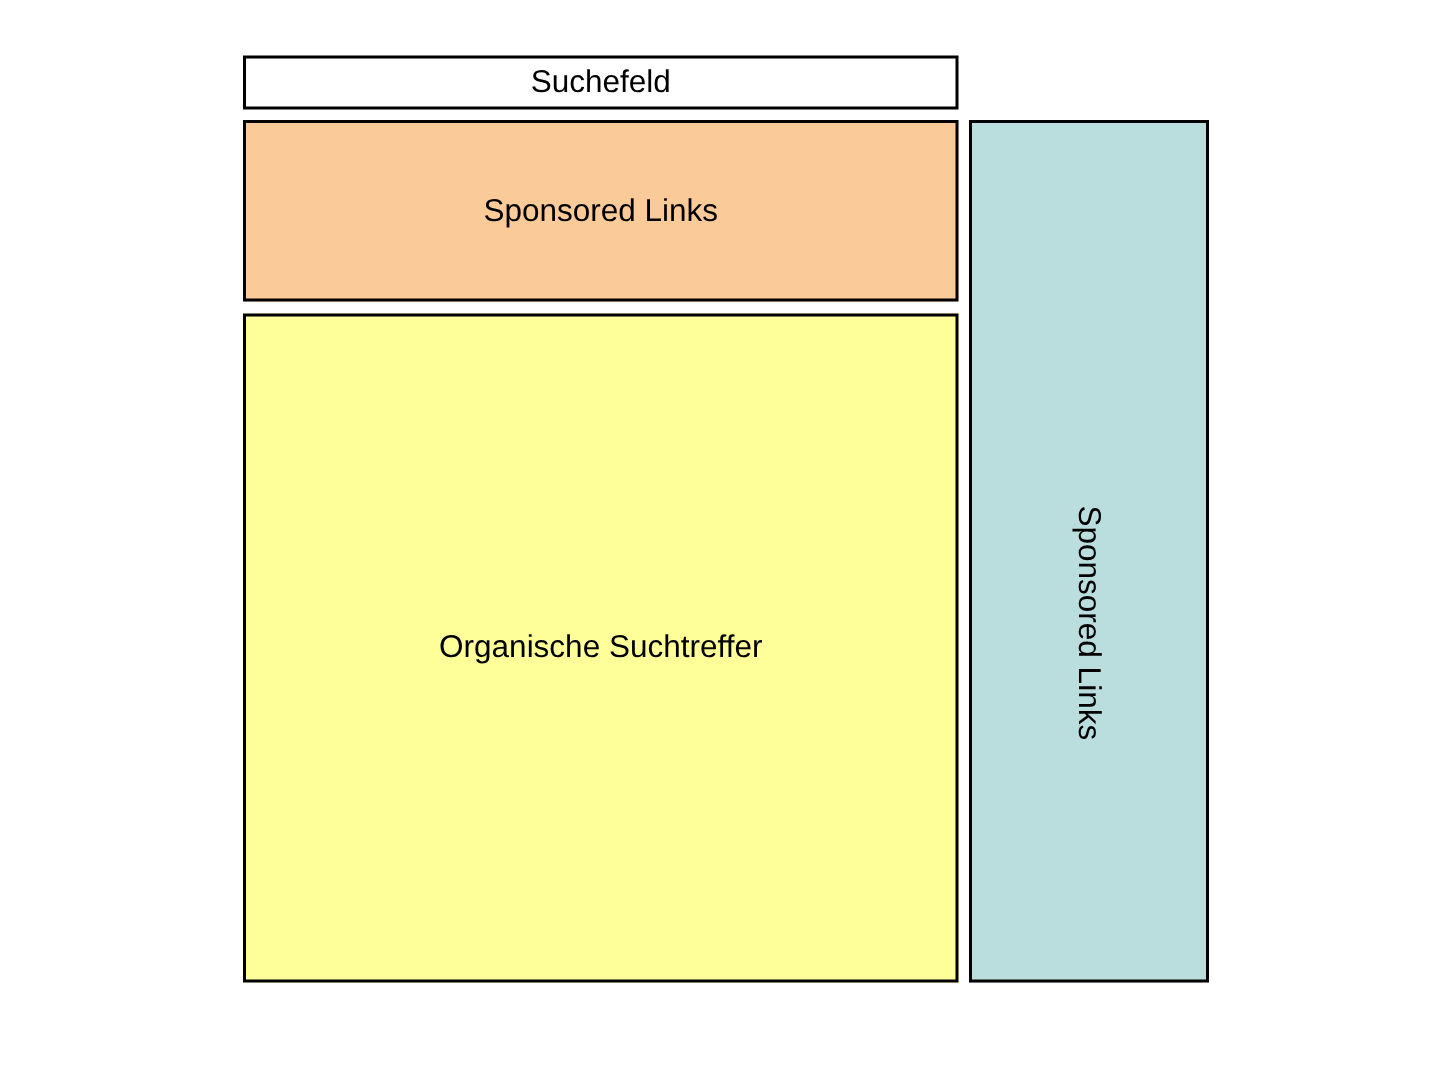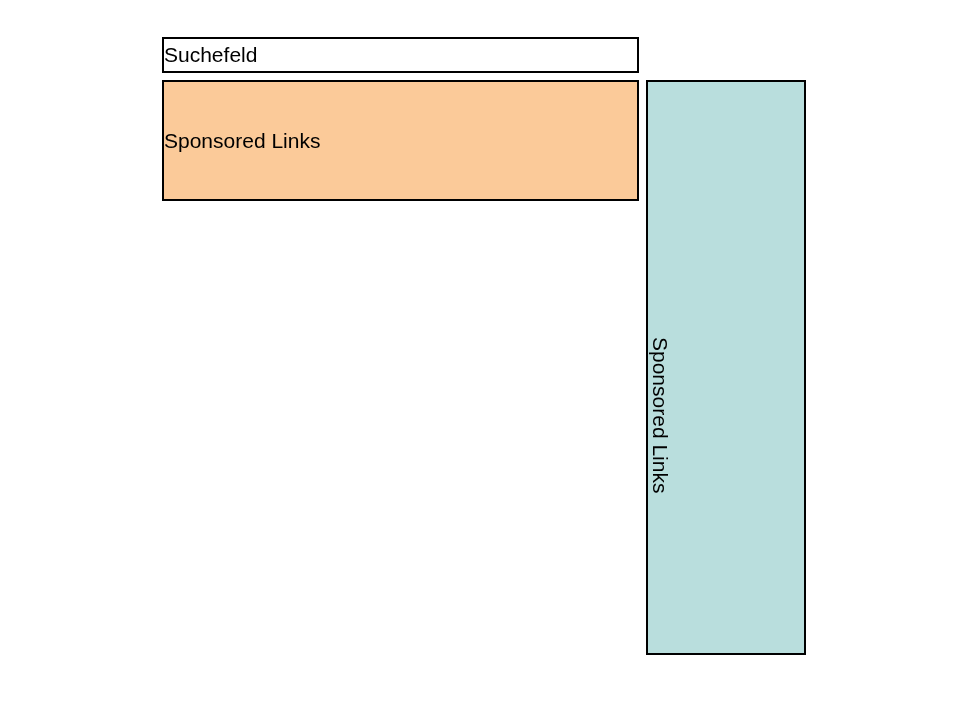--- a/index.html
+++ b/index.html
@@ -16,21 +16,21 @@
     width: 960px;
     height: 720px;
     background: #ffffff;
   }
   .box {
     position: absolute;
     border: 2px solid #000000;
     box-sizing: border-box;
     display: flex;
     align-items: center;
-    justify-content: flex-start;
+    justify-content: center;
     color: #000000;
     font-size: 21px;
     line-height: 1.2;
   }
   .search-field {
     left: 162px;
     top: 37px;
     width: 477px;
     height: 36px;
     background: #ffffff;
@@ -69,18 +69,21 @@
 <div class="canvas">
 
   <div class="box search-field" style="background: rgb(255, 255, 255);">
     <span class="label">Suchefeld</span>
   </div>
 
   <div class="box top-sponsored" style="background: rgb(251, 202, 153);">
     <span class="label">Sponsored Links</span>
   </div>
 
+  <div class="box organic" style="background: rgb(255, 255, 153);">
+    <span class="label">Organische Suchtreffer</span>
+  </div>
 
   <div class="box side-sponsored" style="background: rgb(185, 222, 221);">
     <span class="label-vertical">Sponsored Links</span>
   </div>
 
 </div>
 
 </body></html>

